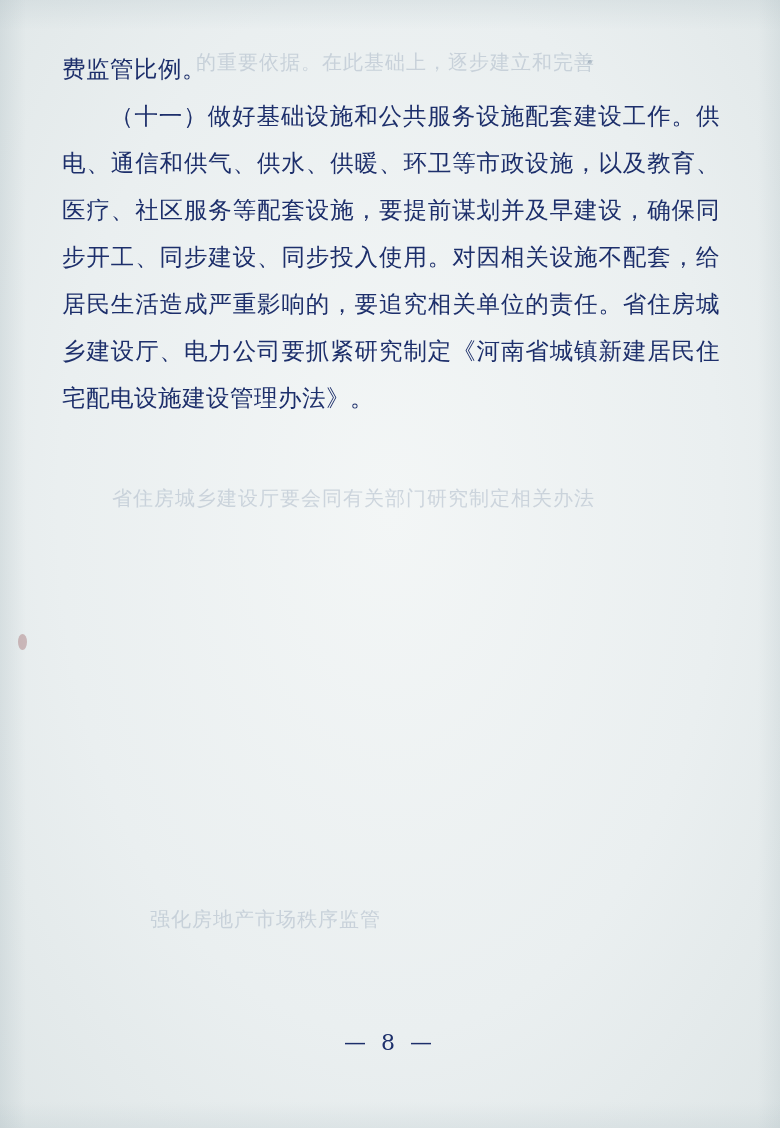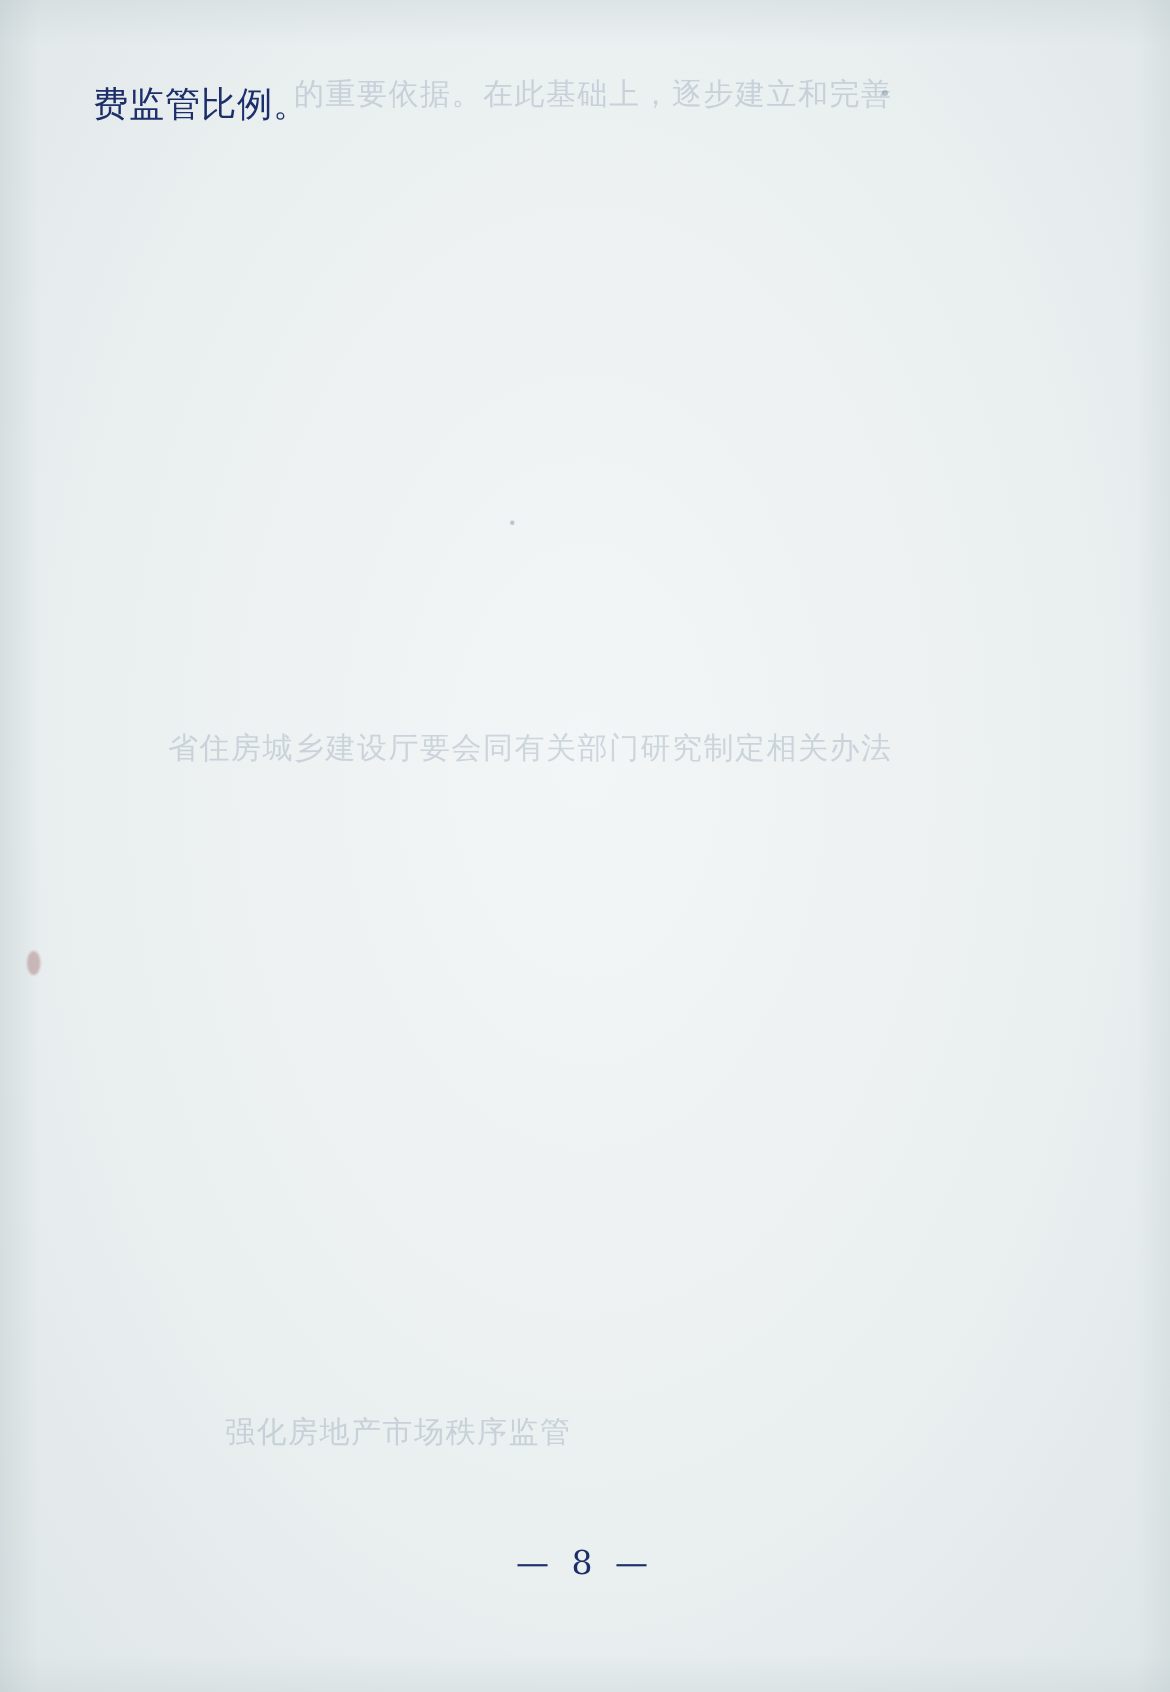--- a/index.html
+++ b/index.html
@@ -59,21 +59,21 @@
     position: absolute;
     color: rgba(120,140,165,0.30);
     font-size: 20px;
     line-height: 28px;
     letter-spacing: 1px;
     white-space: nowrap;
     pointer-events: none;
   }
   .ghost-1 { left: 196px; top: 48px; }
   .ghost-2 { left: 112px; top: 484px; }
-  .ghost-3 { left: 150px; top: 905px; margin-top: 35px; }
+  .ghost-3 { left: 150px; top: 905px; }
   .smudge {
     position: absolute;
     left: 18px;
     top: 634px;
     width: 9px;
     height: 16px;
     border-radius: 50%;
     background: rgba(166,118,120,0.45);
     filter: blur(0.6px);
   }
@@ -108,17 +108,18 @@
   <div class="ghost ghost-1">的重要依据。在此基础上，逐步建立和完善</div>
   <div class="ghost ghost-2">省住房城乡建设厅要会同有关部门研究制定相关办法</div>
   <div class="ghost ghost-3">强化房地产市场秩序监管</div>
 
   <div class="smudge"></div>
   <div class="speck speck-1"></div>
   <div class="speck speck-2"></div>
 
   <div class="body-text">
     <p class="para">费监管比例。</p>
+    <p class="para indent">（十一）做好基础设施和公共服务设施配套建设工作。供电、通信和供气、供水、供暖、环卫等市政设施，以及教育、医疗、社区服务等配套设施，要提前谋划并及早建设，确保同步开工、同步建设、同步投入使用。对因相关设施不配套，给居民生活造成严重影响的，要追究相关单位的责任。省住房城乡建设厅、电力公司要抓紧研究制定《河南省城镇新建居民住宅配电设施建设管理办法》。</p>
   </div>
 
   <div class="page-number">— 8 —</div>
 
 </div>
 
 </body></html>

